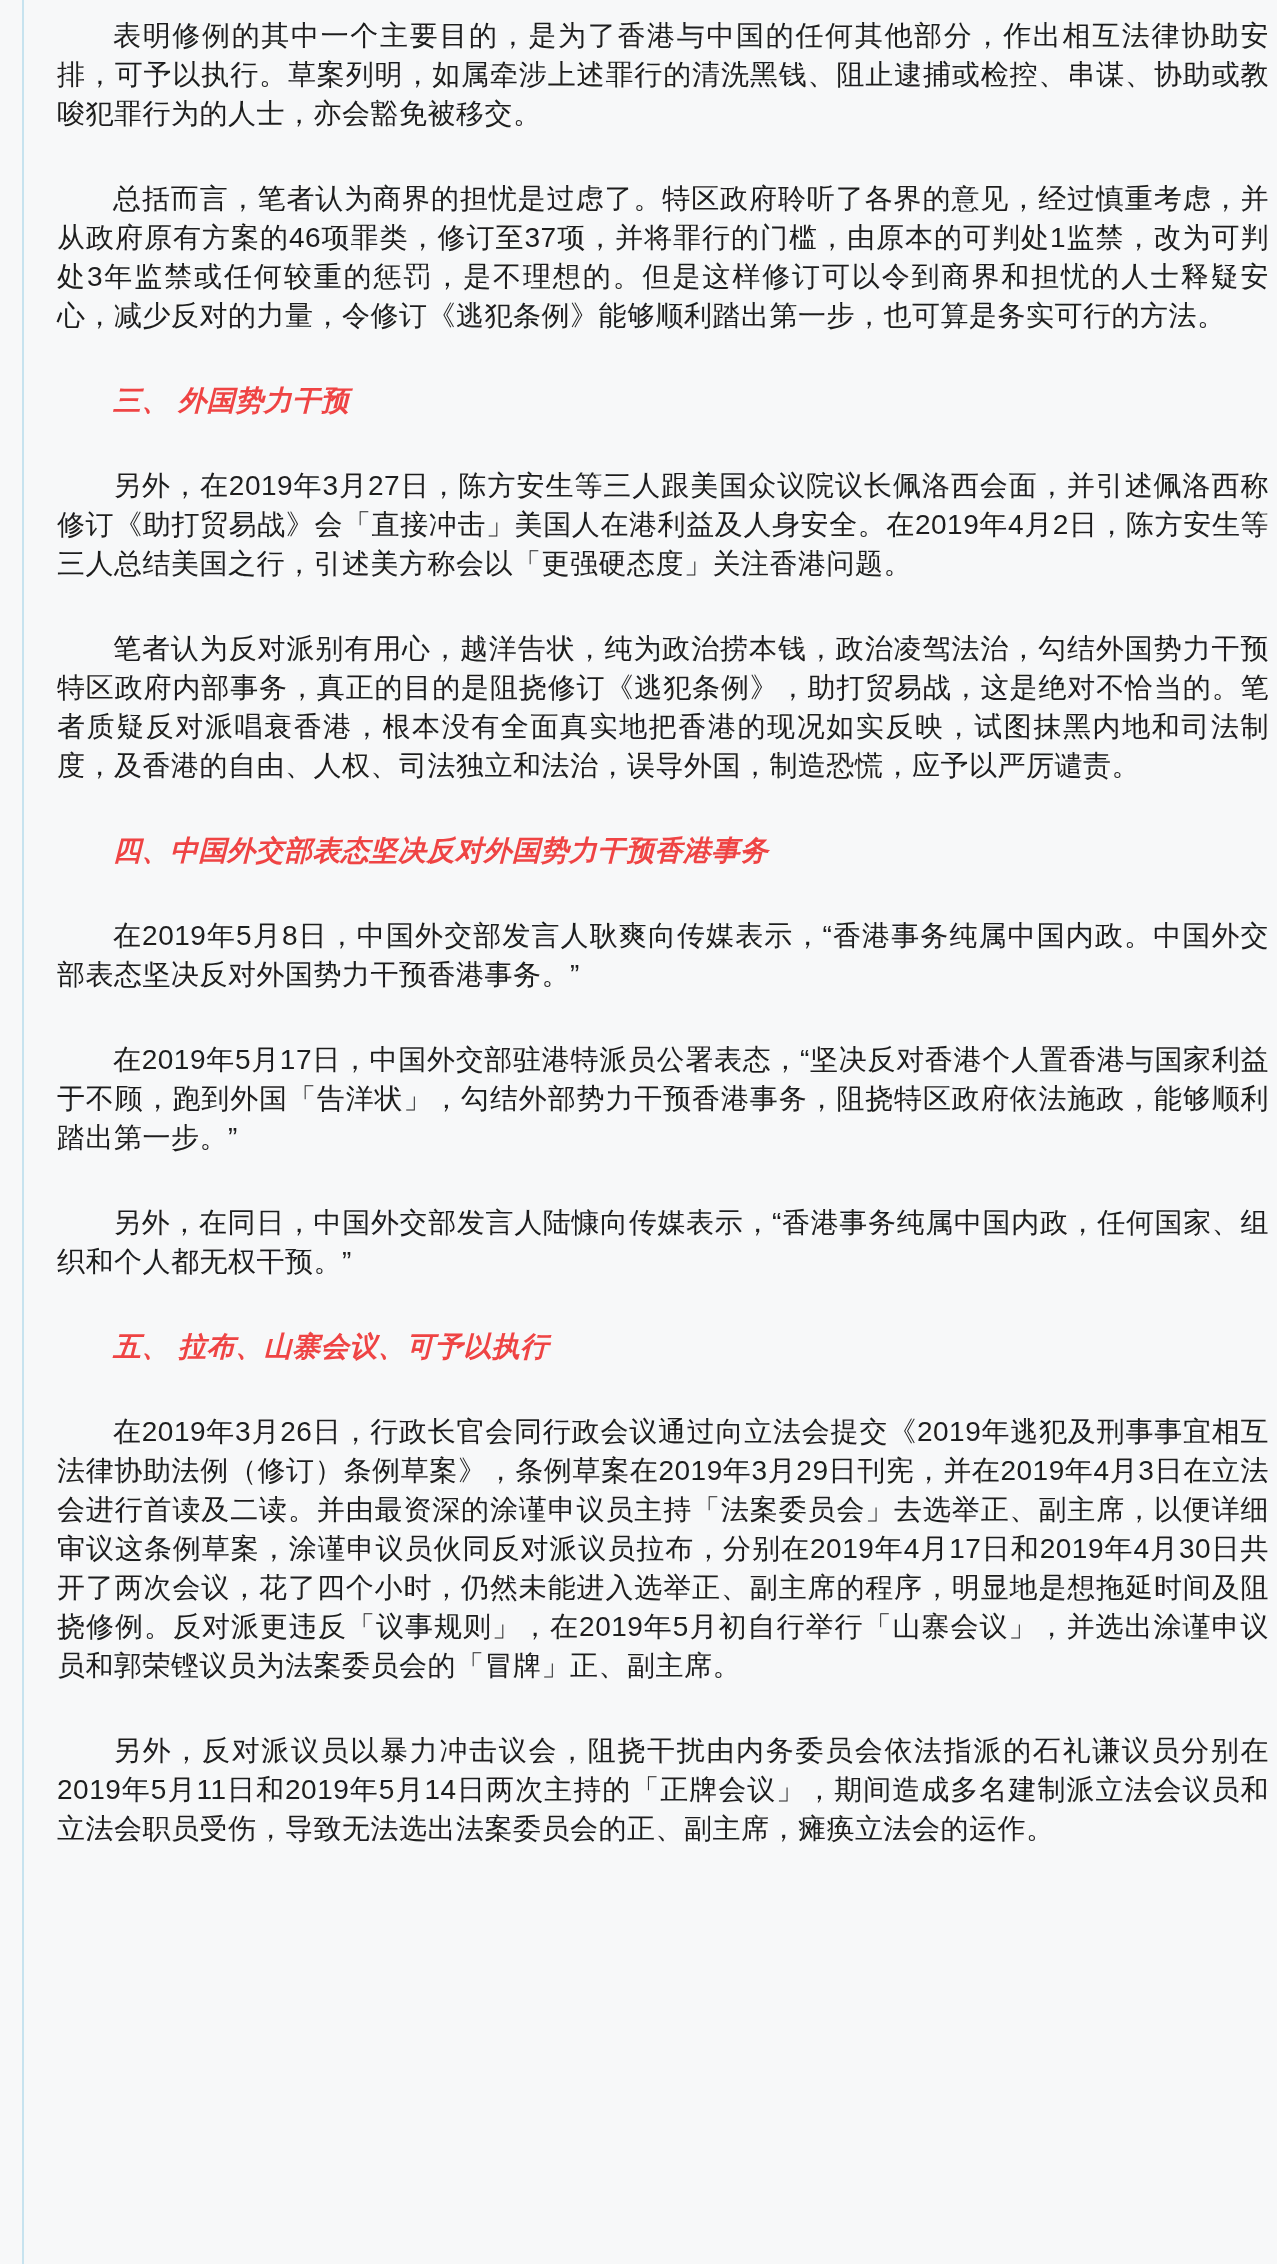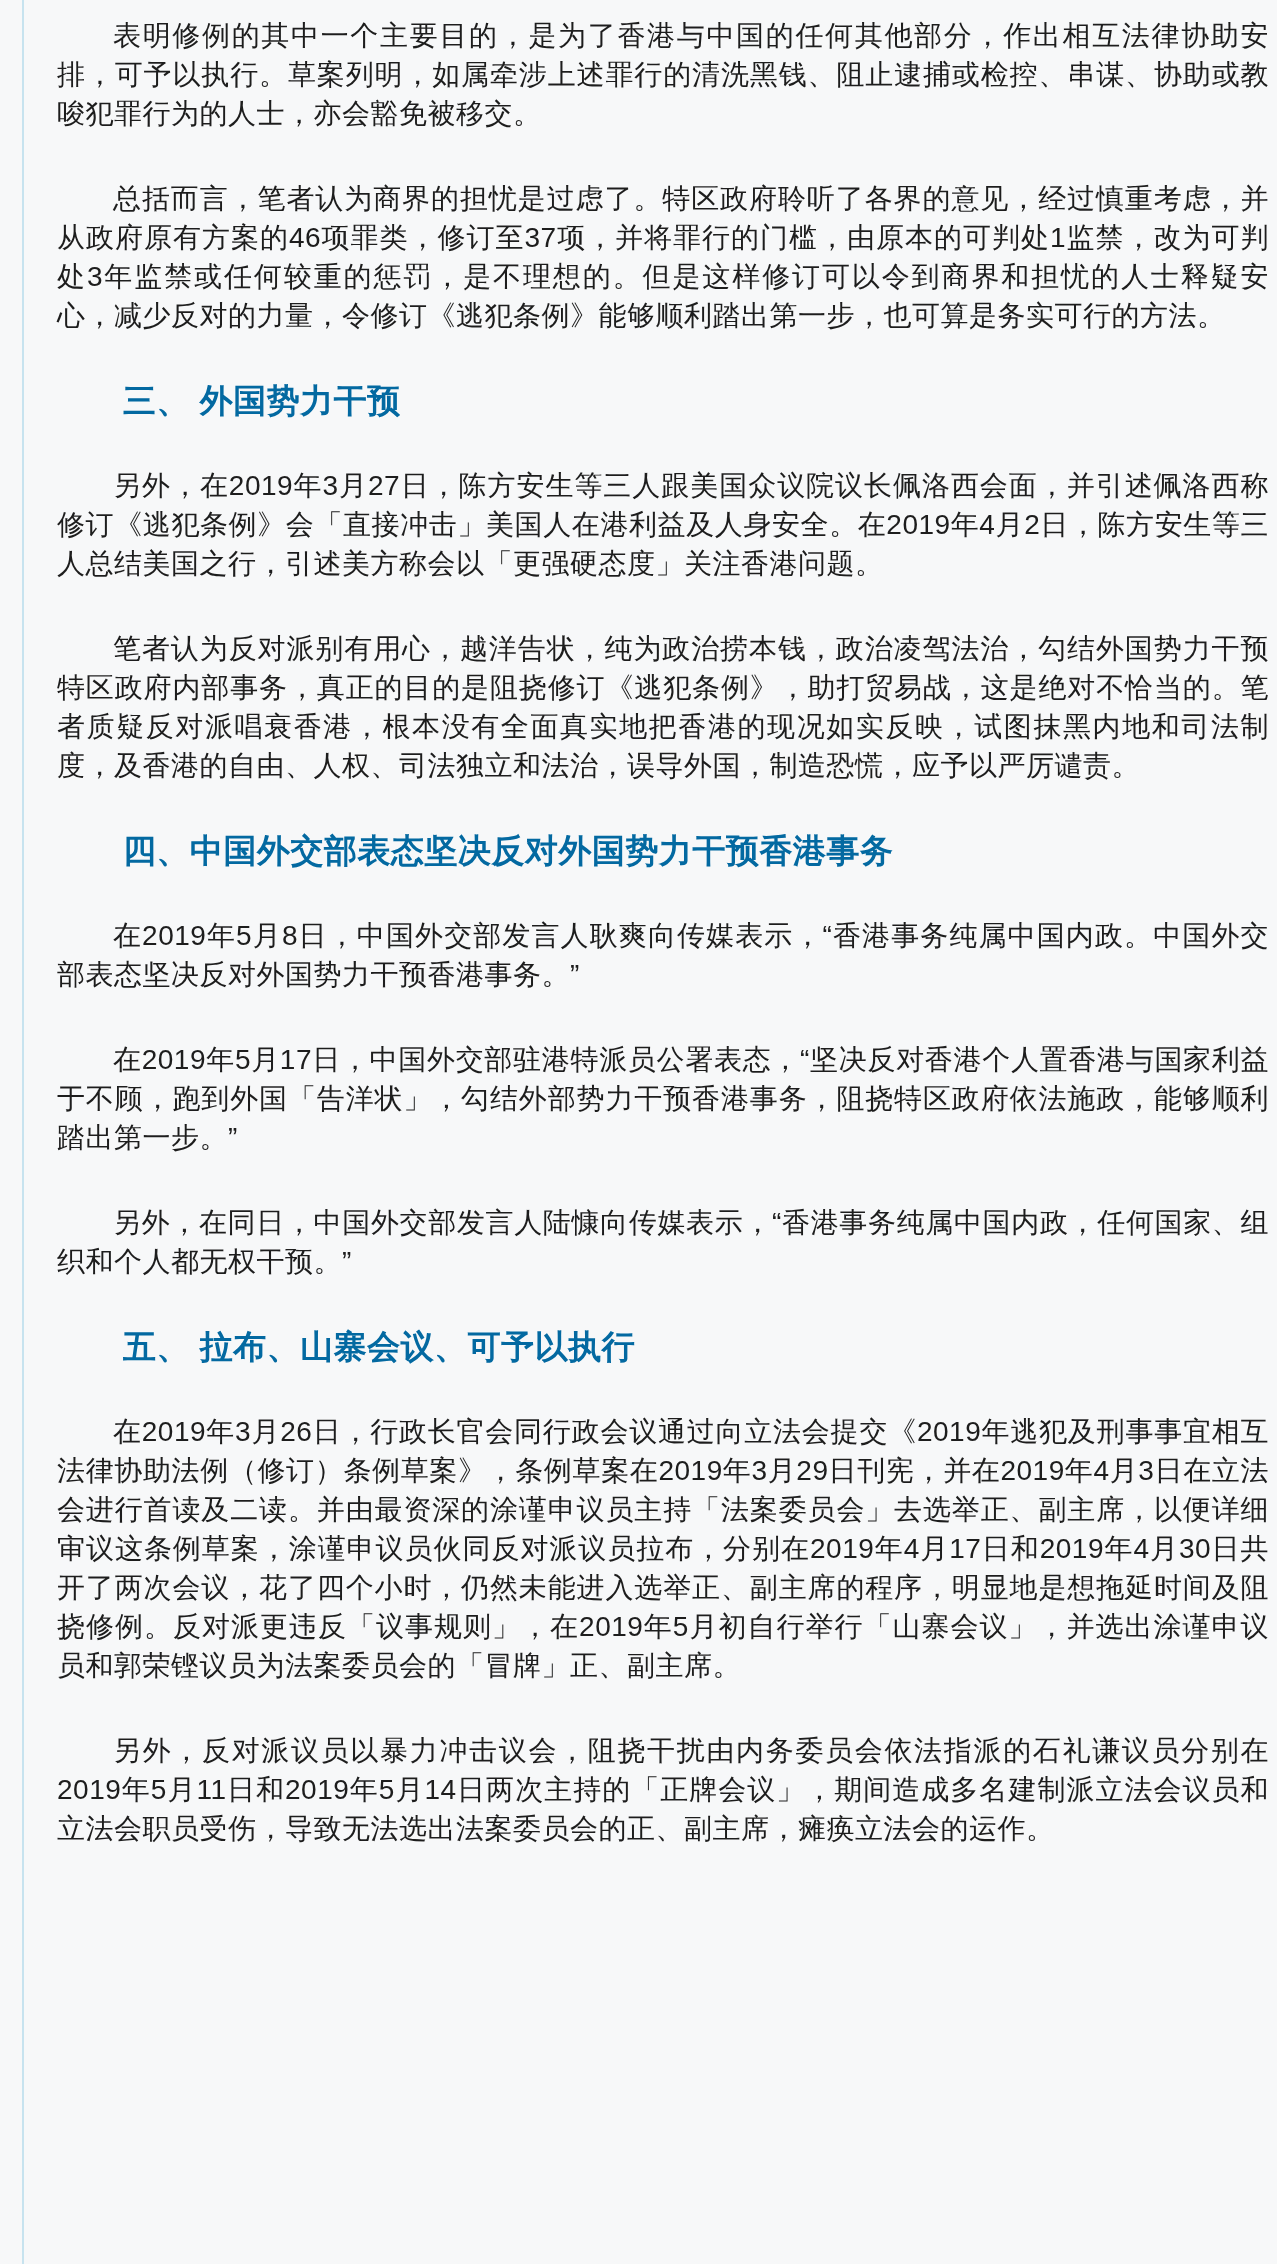--- a/index.html
+++ b/index.html
@@ -35,36 +35,37 @@
     letter-spacing: 0.5px;
   }
   .article p.paragraph {
     margin: 0 0 46px 0;
     text-indent: 2em;
     font-weight: normal;
   }
   .article h3.section-heading {
     margin: 0 0 46px 0;
     text-indent: 2em;
-    font-size: 33px;
+    font-size: 28px;
     line-height: 39px;
     font-weight: bold;
-    color: #0369a1;
+    color: #ef4444;
+    font-style: italic;
   }
 </style>
 </head>
 <body>
 
 <div class="page">
   <div class="left-rule"></div>
   <article class="article">
       <p class="paragraph">表明修例的其中一个主要目的，是为了香港与中国的任何其他部分，作出相互法律协助安排，可予以执行。草案列明，如属牵涉上述罪行的清洗黑钱、阻止逮捕或检控、串谋、协助或教唆犯罪行为的人士，亦会豁免被移交。</p>
       <p class="paragraph">总括而言，笔者认为商界的担忧是过虑了。特区政府聆听了各界的意见，经过慎重考虑，并从政府原有方案的46项罪类，修订至37项，并将罪行的门槛，由原本的可判处1监禁，改为可判处3年监禁或任何较重的惩罚，是不理想的。但是这样修订可以令到商界和担忧的人士释疑安心，减少反对的力量，令修订《逃犯条例》能够顺利踏出第一步，也可算是务实可行的方法。</p>
       <h3 class="section-heading">三、 外国势力干预</h3>
-      <p class="paragraph">另外，在2019年3月27日，陈方安生等三人跟美国众议院议长佩洛西会面，并引述佩洛西称修订《逃犯条例》会「直接冲击」美国人在港利益及人身安全。在2019年4月2日，陈方安生等三人总结美国之行，引述美方称会以「更强硬态度」关注香港问题。</p>
+      <p class="paragraph">另外，在2019年3月27日，陈方安生等三人跟美国众议院议长佩洛西会面，并引述佩洛西称修订《助打贸易战》会「直接冲击」美国人在港利益及人身安全。在2019年4月2日，陈方安生等三人总结美国之行，引述美方称会以「更强硬态度」关注香港问题。</p>
       <p class="paragraph">笔者认为反对派别有用心，越洋告状，纯为政治捞本钱，政治凌驾法治，勾结外国势力干预特区政府内部事务，真正的目的是阻挠修订《逃犯条例》，助打贸易战，这是绝对不恰当的。笔者质疑反对派唱衰香港，根本没有全面真实地把香港的现况如实反映，试图抹黑内地和司法制度，及香港的自由、人权、司法独立和法治，误导外国，制造恐慌，应予以严厉谴责。</p>
       <h3 class="section-heading">四、中国外交部表态坚决反对外国势力干预香港事务</h3>
       <p class="paragraph">在2019年5月8日，中国外交部发言人耿爽向传媒表示，“香港事务纯属中国内政。中国外交部表态坚决反对外国势力干预香港事务。”</p>
       <p class="paragraph">在2019年5月17日，中国外交部驻港特派员公署表态，“坚决反对香港个人置香港与国家利益于不顾，跑到外国「告洋状」，勾结外部势力干预香港事务，阻挠特区政府依法施政，能够顺利踏出第一步。”</p>
       <p class="paragraph">另外，在同日，中国外交部发言人陆慷向传媒表示，“香港事务纯属中国内政，任何国家、组织和个人都无权干预。”</p>
       <h3 class="section-heading">五、 拉布、山寨会议、可予以执行</h3>
       <p class="paragraph">在2019年3月26日，行政长官会同行政会议通过向立法会提交《2019年逃犯及刑事事宜相互法律协助法例（修订）条例草案》，条例草案在2019年3月29日刊宪，并在2019年4月3日在立法会进行首读及二读。并由最资深的涂谨申议员主持「法案委员会」去选举正、副主席，以便详细审议这条例草案，涂谨申议员伙同反对派议员拉布，分别在2019年4月17日和2019年4月30日共开了两次会议，花了四个小时，仍然未能进入选举正、副主席的程序，明显地是想拖延时间及阻挠修例。反对派更违反「议事规则」，在2019年5月初自行举行「山寨会议」，并选出涂谨申议员和郭荣铿议员为法案委员会的「冒牌」正、副主席。</p>
       <p class="paragraph">另外，反对派议员以暴力冲击议会，阻挠干扰由内务委员会依法指派的石礼谦议员分别在2019年5月11日和2019年5月14日两次主持的「正牌会议」，期间造成多名建制派立法会议员和立法会职员受伤，导致无法选出法案委员会的正、副主席，瘫痪立法会的运作。</p>
     </article>
 </div>

